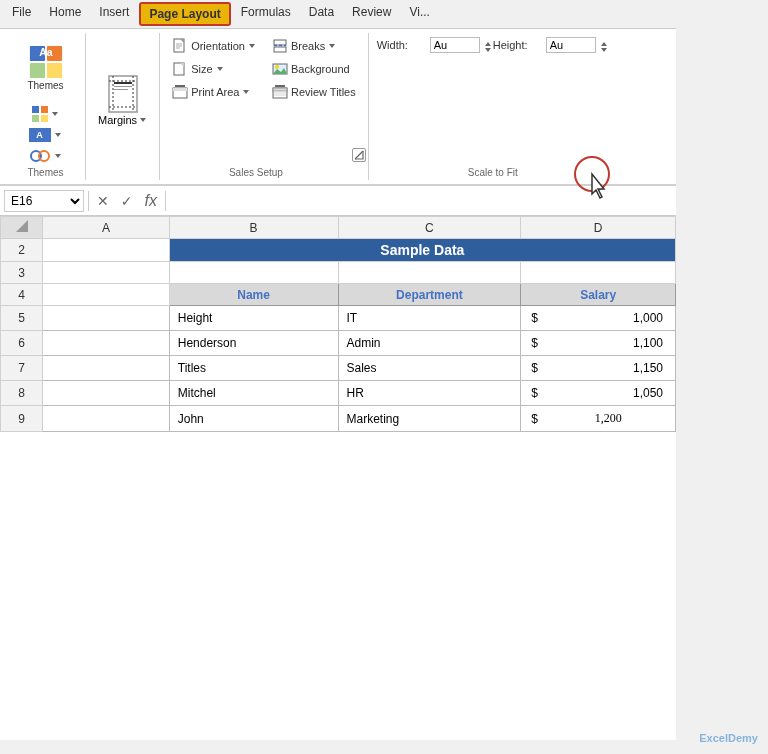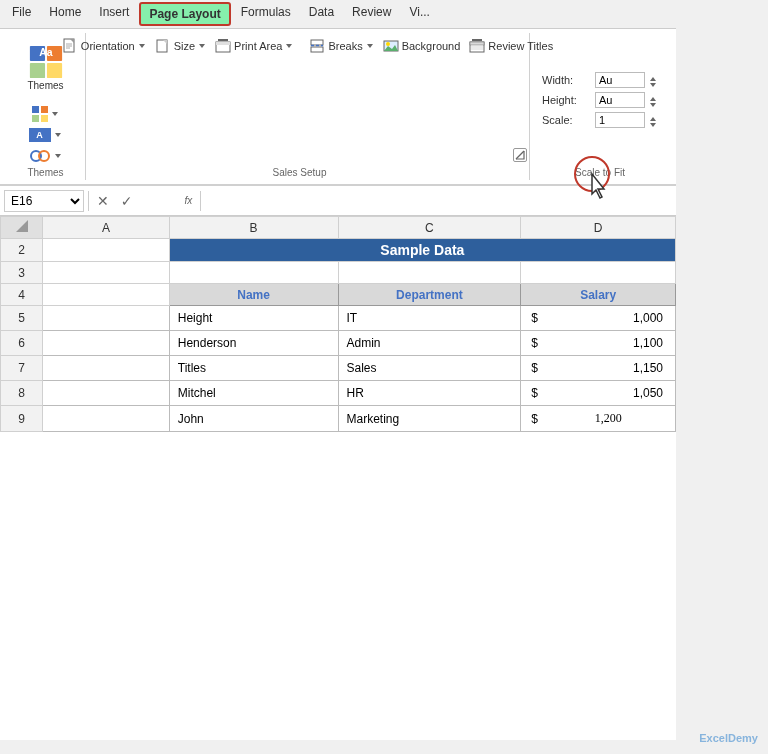--- a/index.html
+++ b/index.html
@@ -14,21 +14,21 @@
       gap: 2px;
     }
     .menu-item {
       padding: 3px 8px;
       cursor: pointer;
       border-radius: 3px;
       font-size: 12px;
       color: #333;
     }
     .menu-item.active {
-      background: #86efac;
+      background: #eab308;
       border: 2px solid #c0392b;
       color: #333;
       font-weight: bold;
     }
 
     
     .ribbon {
       background: white;
       border-bottom: 2px solid #d0d0d0;
       padding: 4px 6px;
@@ -99,21 +99,21 @@
       padding: 2px 4px;
       border-radius: 3px;
       white-space: nowrap;
       font-size: 11px;
       color: #333;
       height: 22px;
     }
 
     .ribbon-col {
       display: flex;
-      flex-direction: row;
+      flex-direction: column;
       justify-content: flex-start;
       gap: 1px;
     }
 
     
     .margins-btn {
       display: flex;
       flex-direction: column;
       align-items: center;
       cursor: pointer;
@@ -348,20 +348,43 @@
             <circle cx="15" cy="7" r="5" fill="none" stroke="#ed7d31" stroke-width="2"></circle>
           </svg>
           <svg width="10" height="16" viewBox="0 0 10 16">
             <polygon points="2,6 8,6 5,10" fill="#666"></polygon>
           </svg>
         </div>
       </div>
       <div class="ribbon-group-label">Themes</div>
     </div>
 
+    <div class="ribbon-group" style="min-width:70px;">
+      <div class="ribbon-group-content" style="flex-direction:column; align-items:center; justify-content:center; flex:1;">
+        <div class="margins-btn">
+          <svg width="36" height="40" viewBox="0 0 36 40">
+            <rect x="4" y="2" width="28" height="36" fill="white" stroke="#999" stroke-width="1.5"></rect>
+            <line x1="8" y1="2" x2="8" y2="38" stroke="#333" stroke-width="1" stroke-dasharray="2,2"></line>
+            <line x1="28" y1="2" x2="28" y2="38" stroke="#333" stroke-width="1" stroke-dasharray="2,2"></line>
+            <line x1="4" y1="7" x2="32" y2="7" stroke="#333" stroke-width="1" stroke-dasharray="2,2"></line>
+            <line x1="4" y1="33" x2="32" y2="33" stroke="#333" stroke-width="1" stroke-dasharray="2,2"></line>
+            <rect x="9" y="8" width="18" height="2" fill="#333"></rect>
+            <rect x="9" y="12" width="18" height="1" fill="#999"></rect>
+            <rect x="9" y="15" width="14" height="1" fill="#999"></rect>
+          </svg>
+          <div style="display:flex; align-items:center; gap:2px;">
+            <span style="font-size:11px;">Margins</span>
+            <svg width="8" height="10" viewBox="0 0 8 10">
+              <polygon points="1,3 7,3 4,7" fill="#666"></polygon>
+            </svg>
+          </div>
+        </div>
+      </div>
+      <div class="ribbon-group-label" style="visibility:hidden;">x</div>
+    </div>
 
     <div class="ribbon-group page-setup-group" style="min-width:200px;">
       <div class="ribbon-group-content" style="flex:1; gap:8px;">
 
         <div class="ribbon-col">
           <div class="ribbon-btn-small">
             <svg width="16" height="16" viewBox="0 0 16 16">
               <rect x="2" y="1" width="10" height="13" fill="white" stroke="#666" stroke-width="1"></rect>
               <polygon points="8,1 12,1 12,5" fill="#999"></polygon>
               <line x1="4" y1="6" x2="10" y2="6" stroke="#aaa" stroke-width="1"></line>
@@ -432,40 +455,32 @@
       <div class="ribbon-group-label" style="padding-right:16px;">Sales Setup</div>
       <div class="expand-btn">
         <svg width="10" height="10" viewBox="0 0 10 10">
           <path d="M1 9 L9 9 L9 1" fill="none" stroke="#666" stroke-width="1.2"></path>
           <path d="M1 9 L9 1" fill="none" stroke="#666" stroke-width="1.2"></path>
         </svg>
       </div>
     </div>
 
     <div class="ribbon-group" style="min-width:140px;">
-      <div class="ribbon-group-content" style="flex-direction:column; justify-content:center; flex:1; gap:0;">
+      <div class="ribbon-group-content" style="flex-direction:row; justify-content:center; flex:1; gap:0;">
         <div class="scale-row">
           <span class="scale-label">Width:</span>
           <input class="scale-value" style="width: 50px;" readonly="" value="Au">
           <svg width="10" height="14" viewBox="0 0 10 14">
             <polygon points="2,8 8,8 5,4" fill="#666"></polygon>
             <polygon points="2,10 8,10 5,14" fill="#666"></polygon>
           </svg>
         </div>
         <div class="scale-row">
           <span class="scale-label">Height:</span>
           <input class="scale-value" style="width: 50px;" readonly="" value="Au">
-          <svg width="10" height="14" viewBox="0 0 10 14">
-            <polygon points="2,8 8,8 5,4" fill="#666"></polygon>
-            <polygon points="2,10 8,10 5,14" fill="#666"></polygon>
-          </svg>
-        </div>
-        <div class="scale-row">
-          <span class="scale-label">Scale:</span>
-          <input class="scale-value" style="width: 50px;" readonly="" value="1">
           <svg width="10" height="14" viewBox="0 0 10 14">
             <polygon points="2,8 8,8 5,4" fill="#666"></polygon>
             <polygon points="2,10 8,10 5,14" fill="#666"></polygon>
           </svg>
         </div>
       </div>
       <div class="ribbon-group-label">Scale to Fit</div>
     </div>
 
   </div>
@@ -478,21 +493,21 @@
     </svg>
   </div>
 
   <div class="formula-bar">
     <select class="cell-ref" style="font-size:12px; border:1px solid #ccc; background:white; padding:2px;">
       <option>E16</option>
     </select>
     <div class="formula-divider"></div>
     <span class="formula-icon">✕</span>
     <span class="formula-icon">✓</span>
-    <span class="formula-icon" style="font-style:italic; font-size:10px;margin-left:40px;">fx</span>
+    <span class="formula-icon" style="font-style:italic; font-size:16px;">fx</span>
     <div class="formula-divider"></div>
     <input class="formula-input" type="text" value="" style="">
   </div>
 
   <div class="spreadsheet" style="height:calc(754px - 230px);">
     <table class="sheet-table">
       <colgroup>
         <col style="width:30px;">
         <col style="width:30px;">
         <col style="width:120px;">

